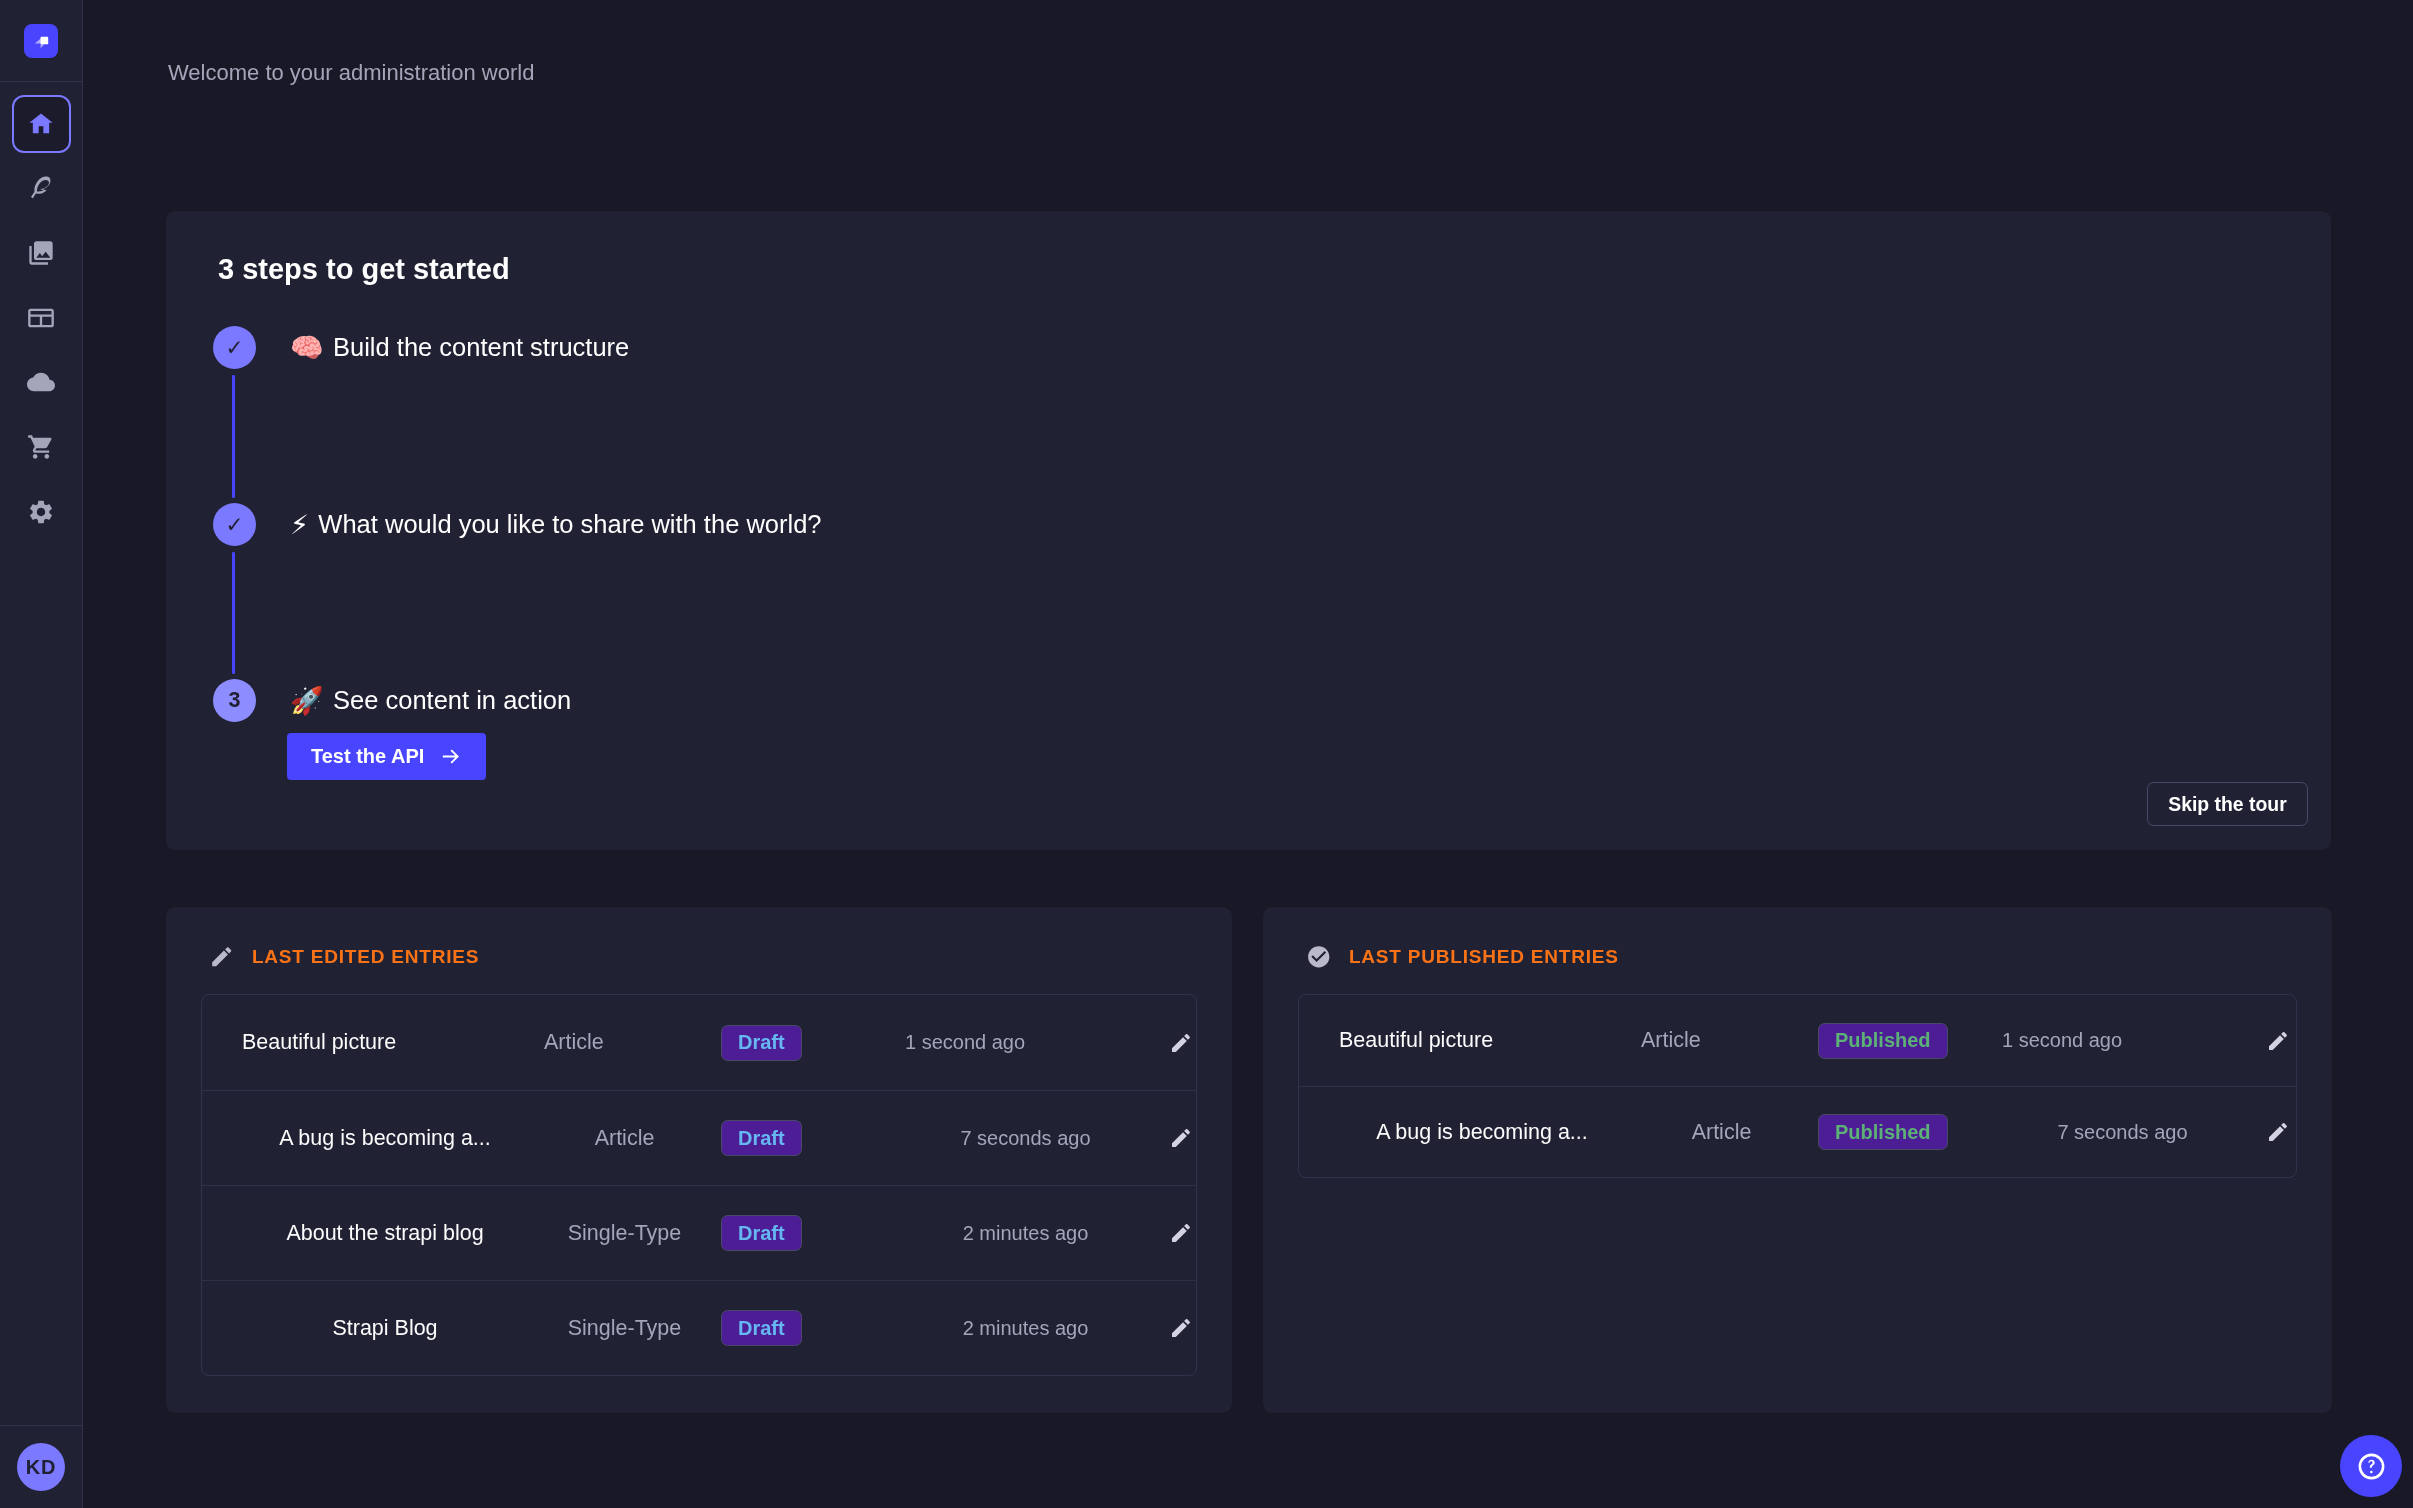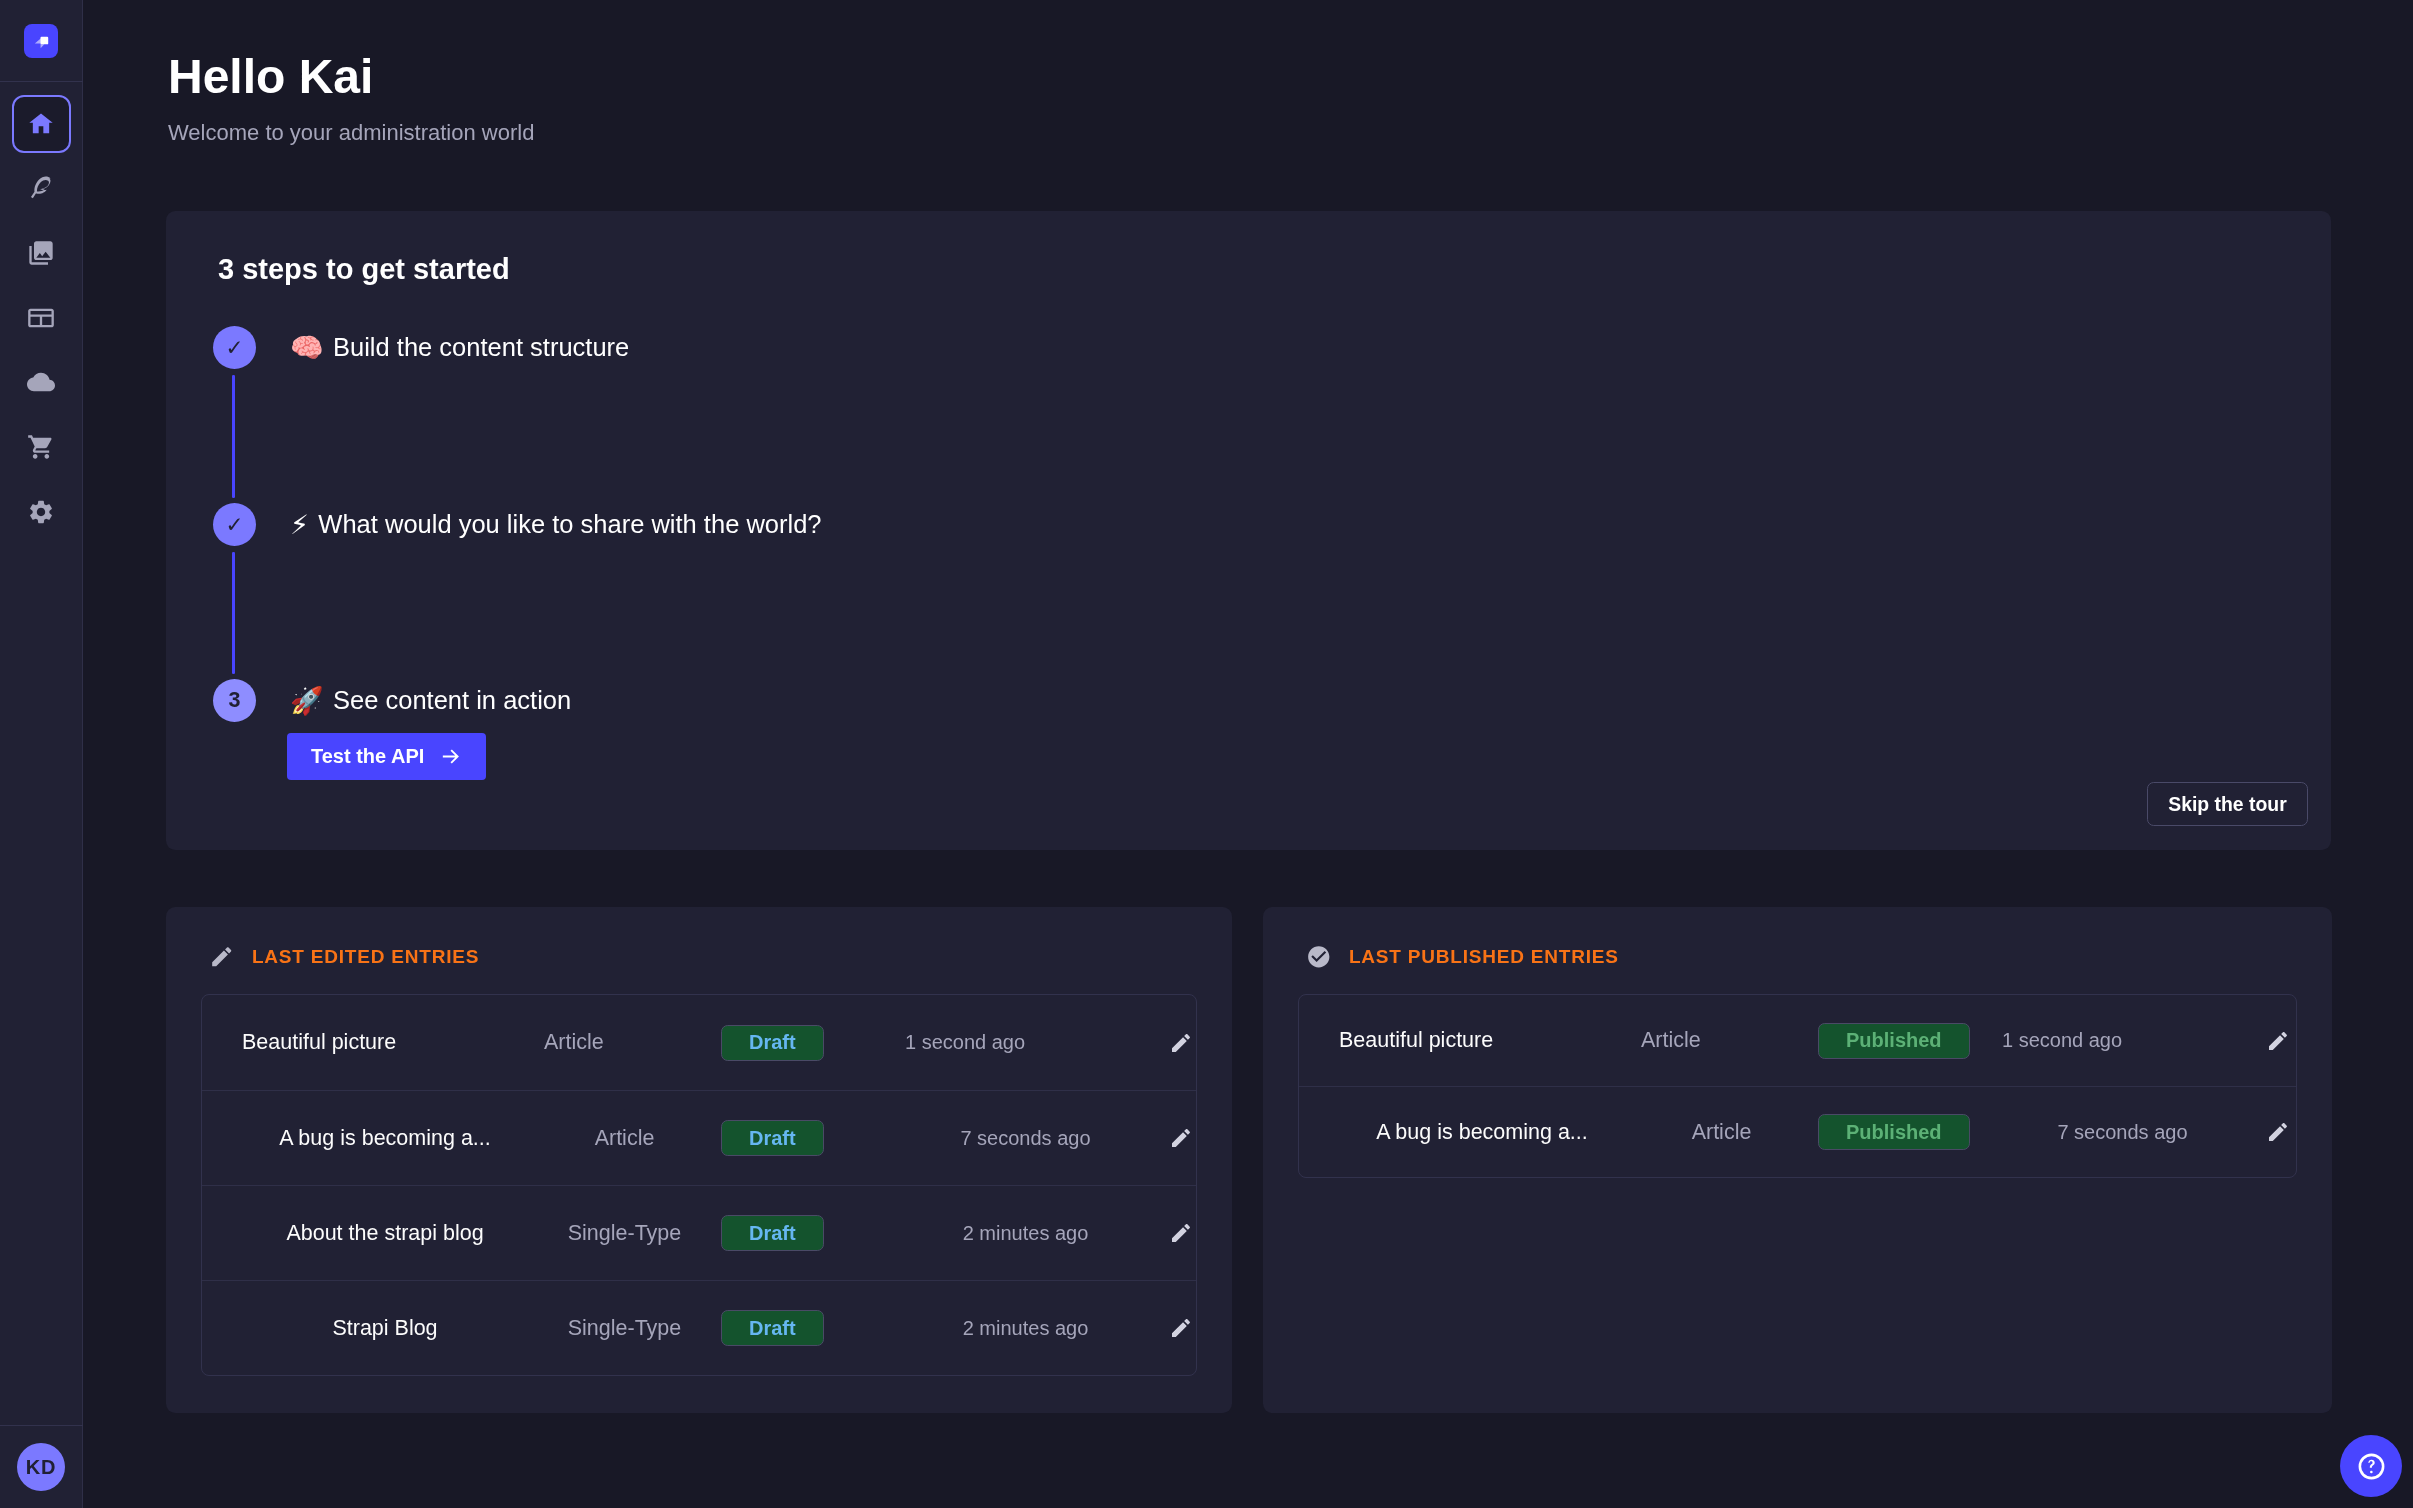--- a/index.html
+++ b/index.html
@@ -93,22 +93,22 @@
     display:grid; grid-template-columns:286px 161px 168px 241px 1fr;
     align-items:center; padding-left:40px; padding-right:47px;gap:16px;
   }
   .edited .entry-row { height:95px; }
   .published .entry-row { height:91px; }
   .entry-row + .entry-row { border-top:0.7px solid #2f2f48;text-align:center; }
   .entry-title { font-size:21.5px; font-weight:500; color:#fcfcfc; white-space:nowrap; overflow:hidden; }
   .entry-type  { font-size:21.5px; color:#a5a5ba; }
   .entry-status { justify-self:start; }
   .badge {
-    display:inline-flex; align-items:center; height:36px; padding:0 27px;
-    background:#14532d; border:0.7px solid #4a4a66; border-radius:6.7px;
+    display:inline-flex; align-items:center; height:36px; padding:0 16px;
+    background:#4c1d95; border:0.7px solid #4a4a66; border-radius:6.7px;
     font-size:20px; font-weight:600;
   }
   .badge.draft { color:#66b7f1; }
   .badge.published { color:#5cb176; }
   .entry-time { font-size:20px; color:#a5a5ba; }
   .entry-edit {
     justify-self:end; width:38px; height:38px; border:none; background:transparent;
     color:#d2d2e0; cursor:pointer; display:flex; align-items:center; justify-content:center;
   }
   .entry-edit svg { width:24px; height:24px; }
@@ -173,21 +173,20 @@
         </button>
       </nav>
     <div class="sidebar-bottom">
       <div class="sidebar-divider"></div>
       <div class="avatar">KD</div>
     </div>
   </aside>
 
   <main class="main">
     <header class="page-header">
-      <h1>Hello Kai</h1>
       <p>Welcome to your administration world</p>
     </header>
 
     <section class="card steps-card">
       <h2 class="steps-title">3 steps to get started</h2>
       <div id="steps-container">
           <div class="step-circle" style="top: 115px;">✓</div>
           <div class="step-label" style="top: 115px;">
             <span class="step-emoji">🧠</span>
             <span>Build the content structure</span>

